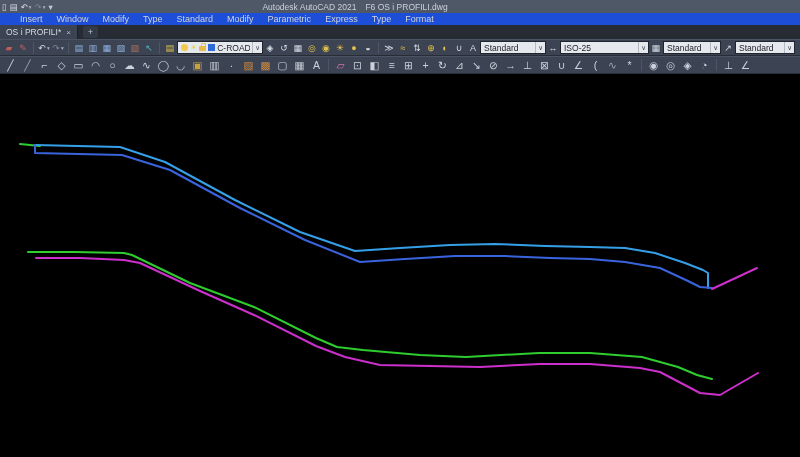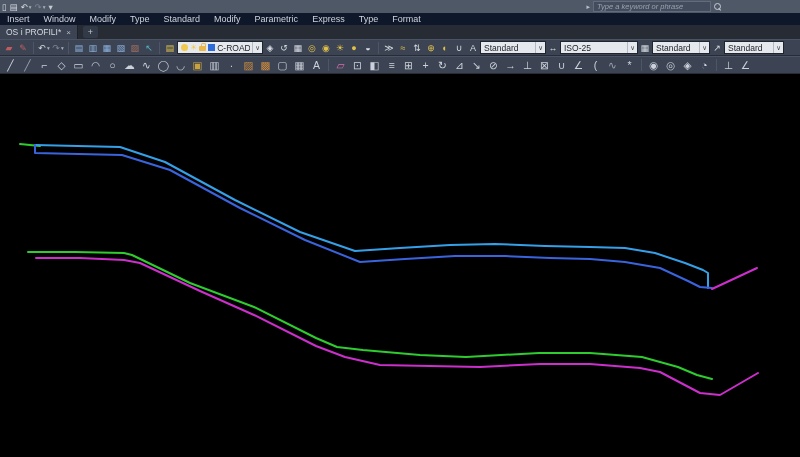--- a/index.html
+++ b/index.html
@@ -16,21 +16,21 @@
   .search-area{margin-left:auto;display:flex;align-items:center;gap:3px;padding-right:78px;z-index:2}
   .expand-glyph{color:#b9bfca;font-size:7px}
   .search-box{display:flex;align-items:center;background:#434c5c;border:1px solid #626b7c;height:11px;width:118px;padding:0 3px}
   .search-box input{background:transparent;border:0;outline:none;width:100%;font-size:7.5px;font-style:italic;color:#c4cad4;font-family:"Liberation Sans",sans-serif}
   .search-box input::placeholder{color:#9aa2af;font-style:italic}
   .mag{position:relative;width:8px;height:8px;flex:none}
   .mag::before{content:"";position:absolute;left:0;top:0;width:5px;height:5px;border:1.2px solid #c9ced7;border-radius:50%}
   .mag::after{content:"";position:absolute;left:5px;top:5px;width:3px;height:1.2px;background:#c9ced7;transform:rotate(45deg);transform-origin:0 0}
 
   
-  .menubar{height:12px;background:#0f172a;display:flex;align-items:flex-end;flex:none}
+  .menubar{height:12px;background:#1d4ed8;display:flex;align-items:flex-end;padding-left:13px;flex:none}
   .menu-item{font-size:9px;color:#ced3db;padding:0 7px;line-height:12px;cursor:default}
 
   
   .tabbar{height:14px;background:#262b34;display:flex;align-items:stretch;flex:none}
   .file-tab{background:#3c4454;color:#d4d8df;font-size:8.5px;display:flex;align-items:center;padding:0 6px;gap:5px;border-right:1px solid #1d222a}
   .tab-close{font-size:8px;color:#b6bcc6}
   .new-tab{width:15px;margin:1px 0 1px 5px;background:#333a47;color:#c2c8d2;font-size:9px;display:flex;align-items:center;justify-content:center;border-radius:2px}
 
   
   .toolbar{background:#3c4453;display:flex;align-items:center;border-top:1px solid #4b5464;border-bottom:1px solid #272c36;padding-left:2px;overflow:hidden;flex:none}
@@ -56,26 +56,22 @@
 <body>
 
 <div class="titlebar">
   <div class="qat">
       <span class="qbtn" style="color: rgb(216, 220, 227);">▯</span>
       <span class="qbtn" style="color: rgb(216, 220, 227);">▤</span>
       <span class="qbtn" style="color: rgb(216, 220, 227);">↶<span class="caret">▾</span></span>
       <span class="qbtn" style="color: rgb(125, 133, 150);">↷<span class="caret">▾</span></span>
       <span class="qbtn" style="color: rgb(197, 202, 211);">▾</span>
     </div>
-  <div class="search-area">
-    <span class="expand-glyph">▸</span>
-    <div class="search-box">
-      <input type="text" placeholder="Type a keyword or phrase" style="">
-    </div>
-    <span class="mag"></span>
+  <div class="title-center">
+    <span>Autodesk AutoCAD 2021</span><span class="doc">F6 OS i PROFILI.dwg</span>
   </div>
 </div>
 
 <div class="menubar">
     <span class="menu-item">Insert</span>
     <span class="menu-item">Window</span>
     <span class="menu-item">Modify</span>
     <span class="menu-item">Type</span>
     <span class="menu-item">Standard</span>
     <span class="menu-item">Modify</span>
@@ -186,21 +182,21 @@
     <div class="tbtn">
       <span style="color: rgb(216, 220, 227);">A</span>
     </div>
     <div class="combo" style="width: 66px;">
       <span class="cval">Standard</span>
       <span class="arrow">∨</span>
     </div>
     <div class="tbtn">
       <span style="color: rgb(216, 220, 227);">↔</span>
     </div>
-    <div class="combo" style="width: 78px;">
+    <div class="combo" style="width: 89px;">
       <span class="cval">ISO-25</span>
       <span class="arrow">∨</span>
     </div>
     <div class="tbtn">
       <span style="color: rgb(216, 220, 227);">▦</span>
     </div>
     <div class="combo" style="width: 58px;">
       <span class="cval">Standard</span>
       <span class="arrow">∨</span>
     </div>

